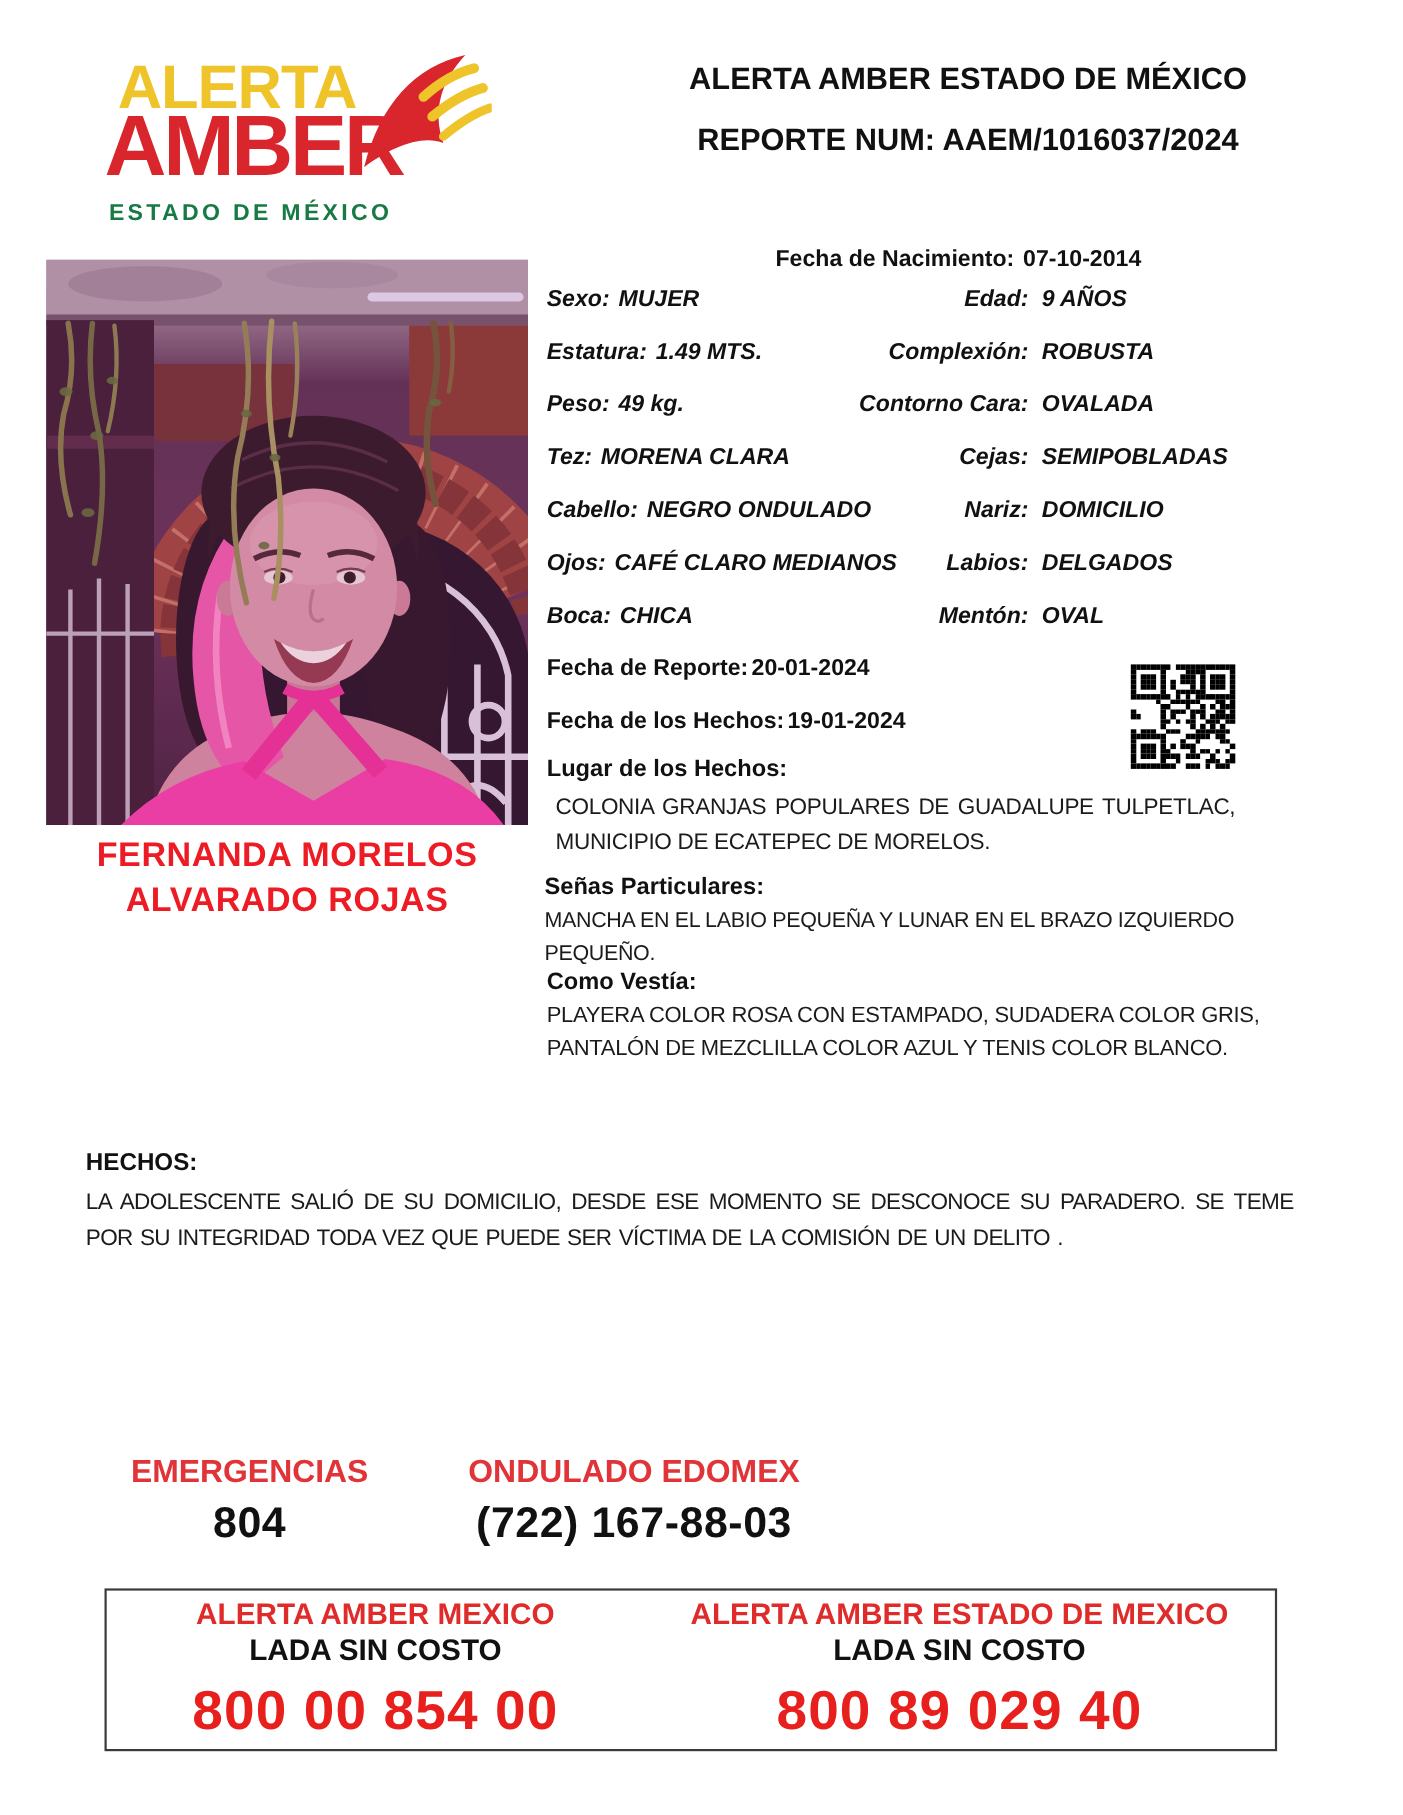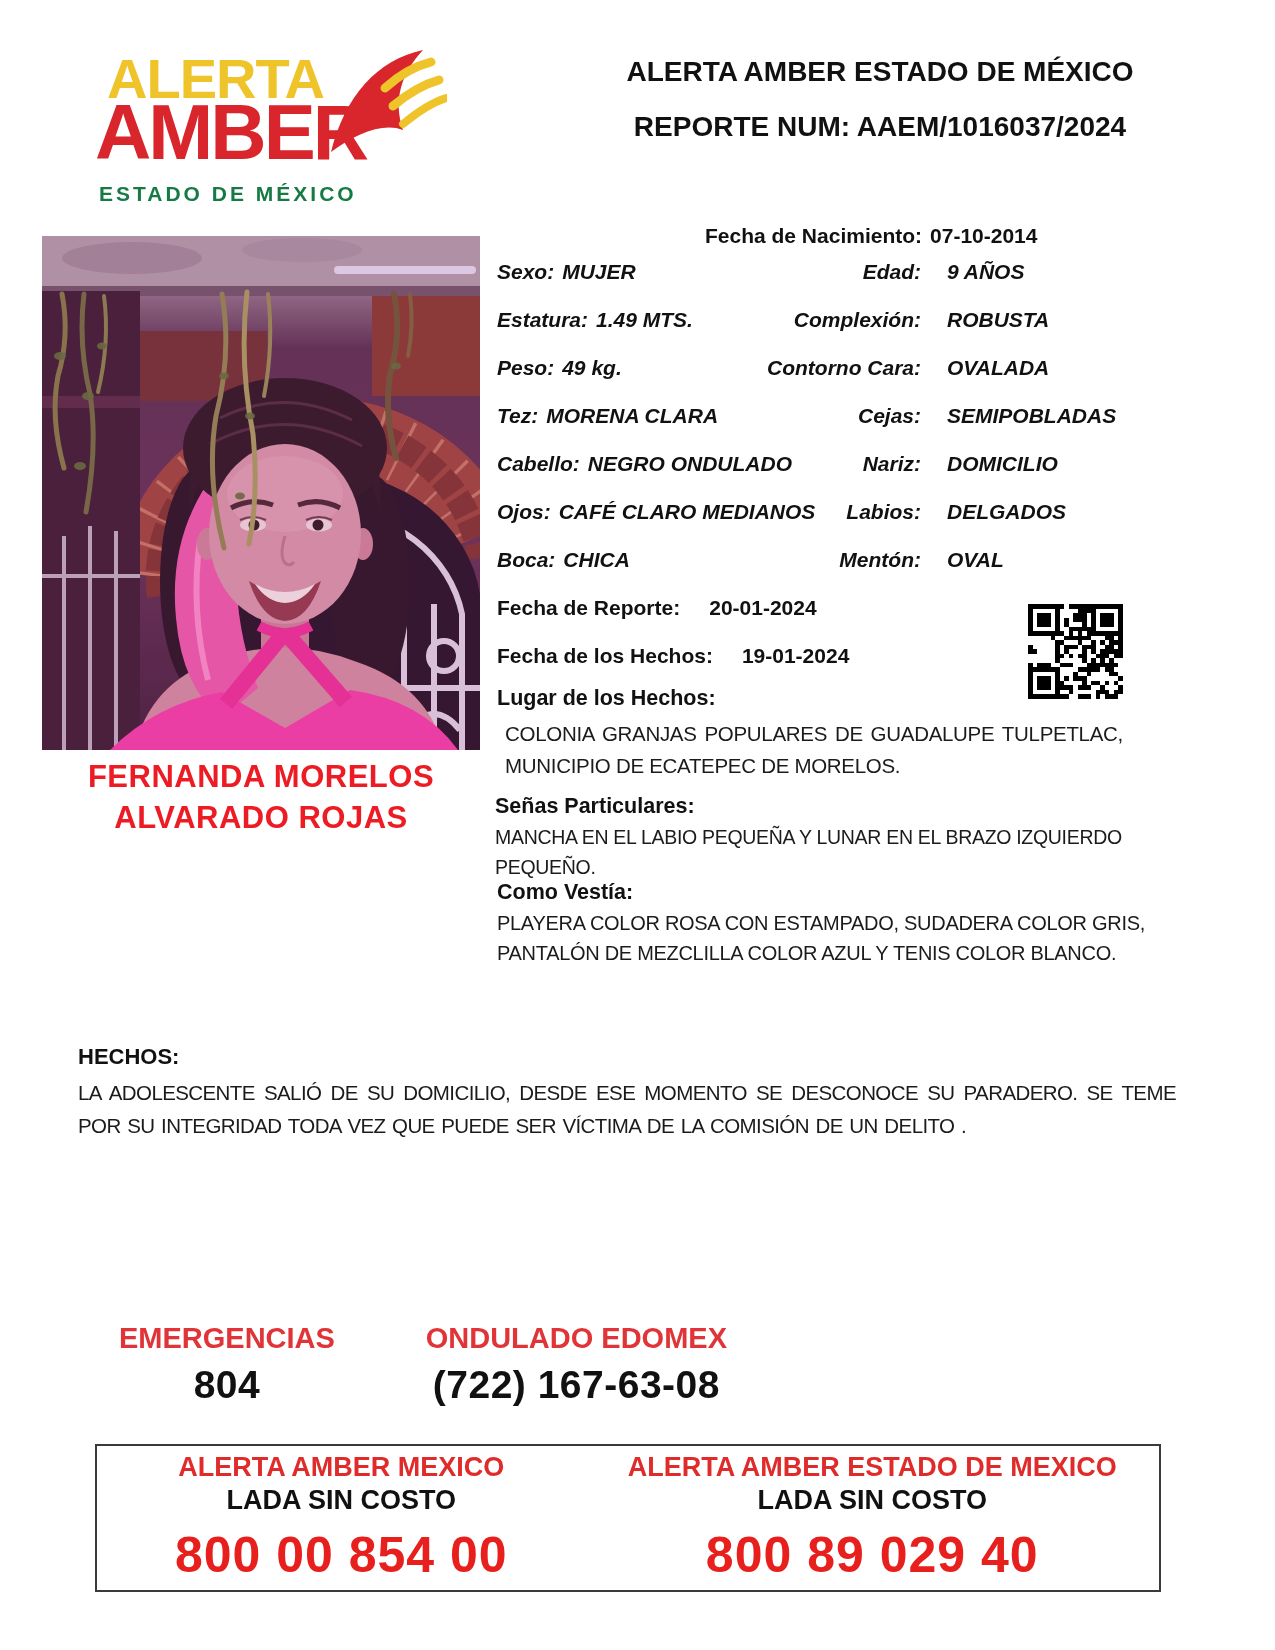--- a/index.html
+++ b/index.html
@@ -19,25 +19,25 @@
   
   .photo{position:absolute;left:42px;top:236px;width:438px;height:514px;display:block;}
   
   .subject-name{position:absolute;left:42px;top:756px;width:438px;text-align:center;
     color:#ED1C24;font-weight:bold;font-size:31px;line-height:41px;letter-spacing:0.5px;}
   
   .details{position:absolute;left:497px;top:224px;width:663px;font-weight:bold;font-size:21px;color:#111;}
   .birth-row{position:absolute;left:208px;top:0;white-space:nowrap;}
   .attr-row{position:absolute;left:0;width:663px;height:30px;white-space:nowrap;font-style:italic;}
   .attr-left{position:absolute;left:0;}
-  .attr-rlabel{position:absolute;left:236px;width:188px;text-align:right;}
+  .attr-rlabel{position:absolute;left:250px;width:188px;text-align:right;}
   .attr-rvalue{position:absolute;left:450px;}
   .val{margin-left:8px;}
   .date-row{position:absolute;left:0;white-space:nowrap;}
-  .date-row .val{margin-left:29px;}
+  .date-row .val{margin-left:3px;}
   
   .qr{position:absolute;left:1028px;top:604px;width:95px;height:95px;background:#fff;}
   .qr i{position:absolute;background:#000;}
   
   .sec-heading{position:absolute;font-weight:bold;font-size:21.5px;color:#111;}
   .sec-body{position:absolute;font-size:20.5px;color:#1b1b1b;letter-spacing:-0.3px;}
   .lugar-heading{left:497px;top:686px;}
   .lugar-body{left:505px;top:718px;width:618px;text-align:justify;line-height:32px;}
   .senas-heading{left:495px;top:794px;}
   .senas-body{left:495px;top:822px;width:645px;line-height:30px;font-size:19.5px;}
@@ -492,21 +492,21 @@
   <div class="sec-heading hechos-heading">HECHOS:</div>
   <div class="sec-body hechos-body">LA ADOLESCENTE SALIÓ DE SU DOMICILIO, DESDE ESE MOMENTO SE DESCONOCE SU PARADERO. SE TEME POR SU INTEGRIDAD TODA VEZ QUE PUEDE SER VÍCTIMA DE LA COMISIÓN DE UN DELITO .</div>
 
   <div class="contacts">
     <div class="contact">
       <div class="contact-label">EMERGENCIAS</div>
       <div class="contact-number">804</div>
     </div>
     <div class="contact">
       <div class="contact-label">ONDULADO EDOMEX</div>
-      <div class="contact-number">(722) 167-63-08</div>
+      <div class="contact-number">(722) 167-88-03</div>
     </div>
   </div>
 
   <div class="footer-box">
     <div class="fbox-col">
       <div class="fbox-title">ALERTA AMBER MEXICO</div>
       <div class="fbox-subtitle">LADA SIN COSTO</div>
       <div class="fbox-number">800 00 854 00</div>
     </div>
     <div class="fbox-col">

